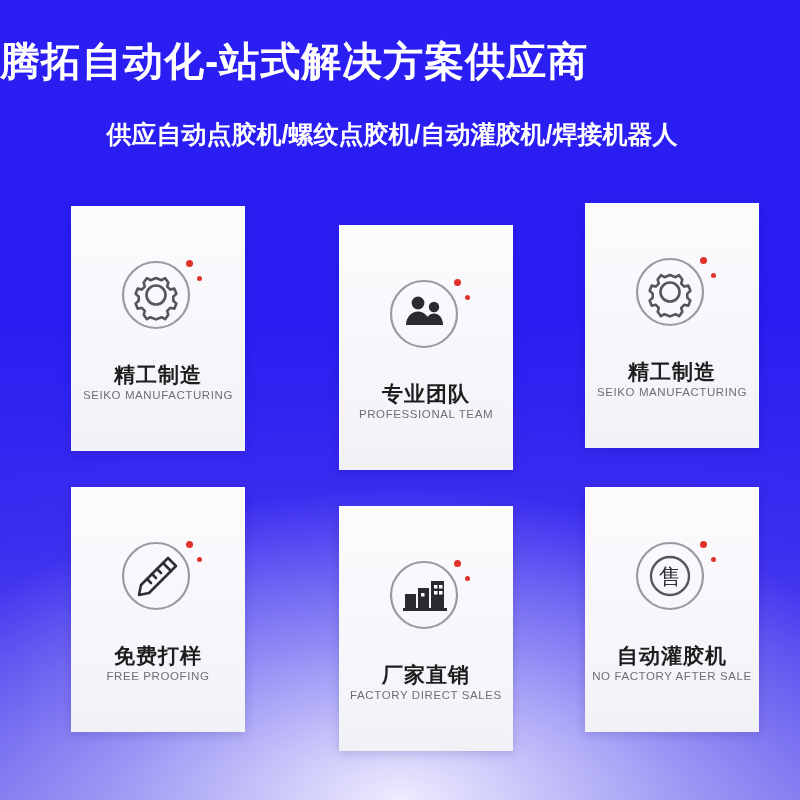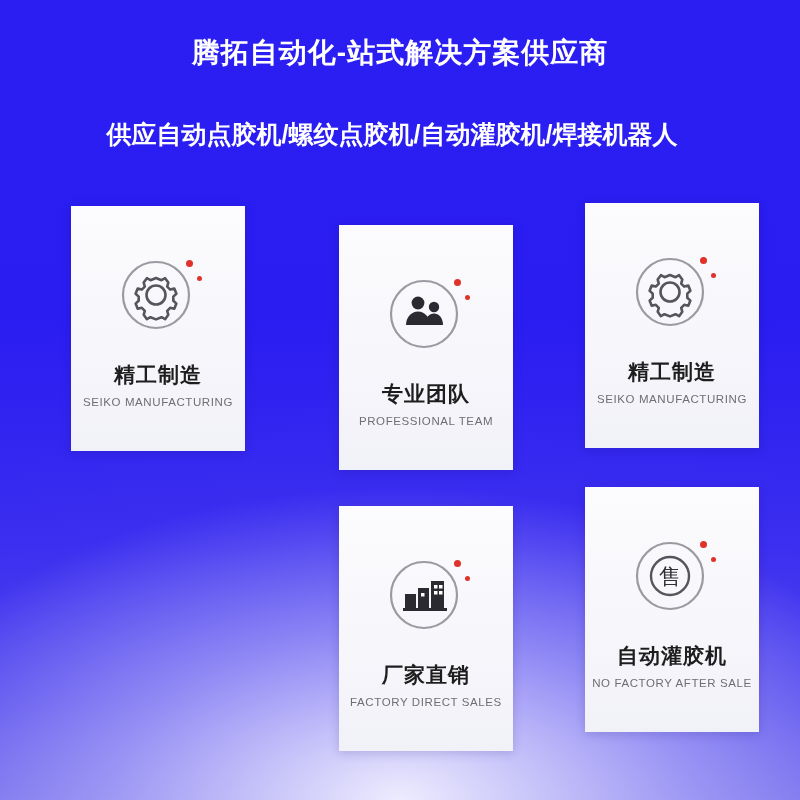--- a/index.html
+++ b/index.html
@@ -20,23 +20,23 @@
     background:
       radial-gradient(ellipse 900px 520px at 50% 100%, rgba(245,243,255,0.95) 0%, rgba(200,198,250,0.55) 32%, rgba(80,64,235,0.12) 60%, rgba(42,31,240,0) 78%),
       linear-gradient(180deg, #2b1ef2 0%, #2a1df1 40%, #3a2df0 68%, #5146ee 88%, #6a62ec 100%);
     overflow: hidden;
   }
   .headline {
     position: absolute;
     top: 34px;
     left: 0;
     width: 800px;
-    text-align: center;
+    text-align: left;
     color: #ffffff;
-    font-size: 28px;
+    font-size: 40px;
     font-weight: bold;
     letter-spacing: 1px;
     white-space: nowrap;
   }
   .subline {
     position: absolute;
     top: 118px;
     left: 0;
     width: 784px;
     text-align: center;
@@ -76,21 +76,21 @@
     width: 100%;
   }
   .card .cn {
     font-size: 21px;
     font-weight: bold;
     color: #1d1d1d;
     letter-spacing: 1px;
     line-height: 1.2;
   }
   .card .en {
-    margin-top: 9px;
+    margin-top: 2px;
     font-size: 11.5px;
     color: #6f6f72;
     letter-spacing: 0.6px;
     white-space: nowrap;
   }
   
   .c1 { left: 63px;  top: 3px; }
   .c2 { left: 331px; top: 22px; }
   .c3 { left: 577px; top: 0px; }
   .c4 { left: 63px;  top: 284px; }
@@ -166,20 +166,38 @@
         </svg>
         <span class="dot" style="right:8px; top:10px;"></span>
         <span class="dot small" style="right:-1px; top:26px;"></span>
       </div>
       <div class="titles">
         <div class="cn">精工制造</div>
         <div class="en">SEIKO MANUFACTURING</div>
       </div>
     </div>
 
+    <div class="card c4">
+      <div class="icon-wrap">
+        <svg width="86" height="86" viewBox="0 0 86 86">
+          <circle cx="41" cy="45" r="33" fill="none" stroke="#9a9aa0" stroke-width="2.2"></circle>
+          <g fill="none" stroke="#2f2f35" stroke-width="2.6" stroke-linejoin="round" stroke-linecap="round">
+            <path d="M26 54 l22 -22 8 8 -22 22 -10 2 z"></path>
+            <path d="M48 32 l5 -5 8 8 -5 5"></path>
+            <path d="M32 48 l4 4 M37 43 l4 4 M42 38 l4 4"></path>
+          </g>
+        </svg>
+        <span class="dot" style="right:8px; top:10px;"></span>
+        <span class="dot small" style="right:-1px; top:26px;"></span>
+      </div>
+      <div class="titles">
+        <div class="cn">免费打样</div>
+        <div class="en">FREE PROOFING</div>
+      </div>
+    </div>
 
     <div class="card c5">
       <div class="icon-wrap">
         <svg width="86" height="86" viewBox="0 0 86 86">
           <circle cx="41" cy="45" r="33" fill="none" stroke="#9a9aa0" stroke-width="2.2"></circle>
           <g fill="#2a2a30">
             <rect x="22" y="44" width="11" height="14"></rect>
             <rect x="35" y="38" width="11" height="20"></rect>
             <rect x="48" y="31" width="13" height="27"></rect>
             <rect x="20" y="58" width="44" height="3"></rect>

